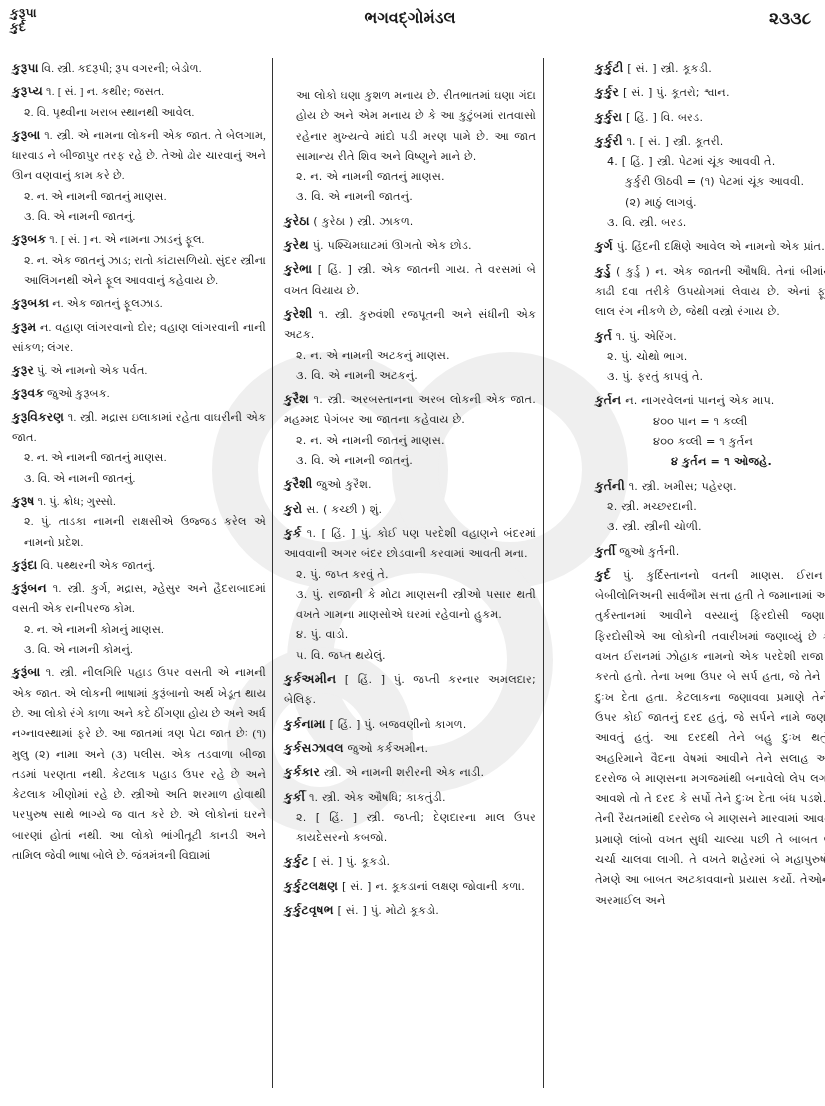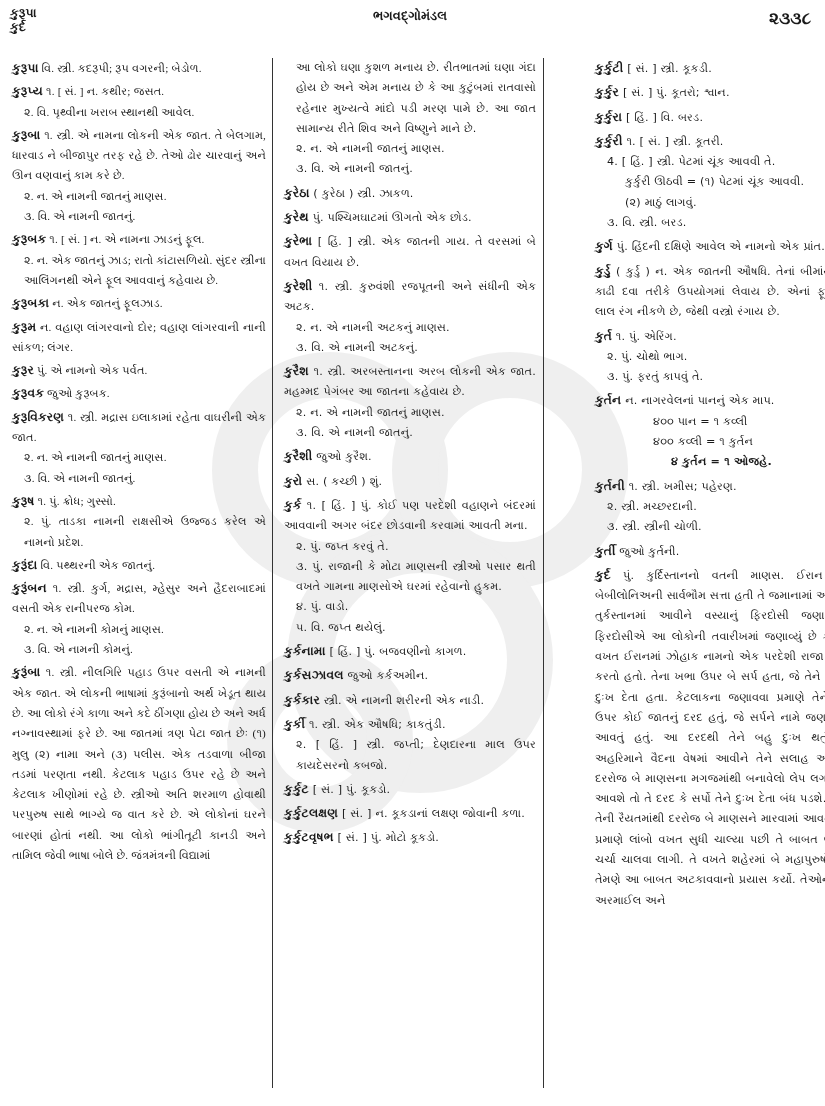--- a/index.html
+++ b/index.html
@@ -6,36 +6,36 @@
   body {
     width:825px; height:1106px; position:relative; overflow:hidden;
     font-family:"DejaVu Sans", sans-serif; color:#1a1a1a;
   }
   .watermark {
     position:absolute; left:200px; top:300px; width:440px; height:560px;
     pointer-events:none; opacity:0.09;
   }
   .header { position:absolute; left:0; top:0; width:825px; height:40px; }
   .hdr-guide { position:absolute; left:10px; top:6px; font-size:12.5px; font-weight:bold; line-height:14px; }
-  .hdr-title { position:absolute; left:0; width:820px; top:8px; text-align:center; font-size:13px; font-weight:bold; }
+  .hdr-title { position:absolute; left:0; width:820px; top:8px; text-align:center; font-size:16px; font-weight:bold; }
   .hdr-page { position:absolute; right:14px; top:8px; font-size:17px; font-weight:bold; }
   .col {
     position:absolute; top:58px; font-size:11.2px; line-height:20.3px;
     letter-spacing:0.2px;
   }
   .col-1 { left:12px; width:254px;font-family:Liberation Serif, serif; }
   .col-2 { left:284px; width:252px; }
   .col-3 { left:555px; width:262px;margin-left:40px; }
   .divider { position:absolute; top:58px; width:1px; height:1030px; background:#333; }
   .d1 { left:272px; }
   .d2 { left:543px; }
   .entry { margin:0 0 3px 0; text-align:justify; }
   .hw { font-weight:bold; font-size:12.2px; }
   .sub { padding-left:12px; text-align:justify; }
-  .cont { padding-left:12px; text-align:justify; }
+  .cont { padding-left:12px; text-align:justify;margin-top:28px; }
   .table-line { padding-left:58px; }
   .table-line.deep { padding-left:76px;font-weight:bold; }
   .example { padding-left:30px; }
 </style>
 </head>
 <body>
 
 <svg class="watermark" viewBox="0 0 440 560">
   <g fill="none" stroke="#555" stroke-width="46">
     <circle cx="130" cy="170" r="95"></circle>
@@ -139,20 +139,23 @@
       <div><span class="hw">કુરો</span> <span>સ. ( કચ્છી ) શું.</span></div>
     </div>
     <div class="entry">
       <div><span class="hw">કુર્ક</span> <span>૧. [ હિં. ] પું. કોઈ પણ પરદેશી વહાણને બંદરમાં આવવાની અગર બંદર છોડવાની કરવામાં આવતી મના.</span></div>
       <div class="sub">૨. પું. જપ્ત કરવું તે.</div>
       <div class="sub">૩. પું. રાજાની કે મોટા માણસની સ્ત્રીઓ પસાર થતી વખતે ગામના માણસોએ ઘરમાં રહેવાનો હુકમ.</div>
       <div class="sub">૪. પું. વાડો.</div>
       <div class="sub">૫. વિ. જપ્ત થયેલું.</div>
     </div>
     <div class="entry">
+      <div><span class="hw">કુર્કઅમીન</span> <span>[ હિં. ] પું. જપ્તી કરનાર અમલદાર; બેલિફ.</span></div>
+    </div>
+    <div class="entry">
       <div><span class="hw">કુર્કનામા</span> <span>[ હિં. ] પું. બજવણીનો કાગળ.</span></div>
     </div>
     <div class="entry">
       <div><span class="hw">કુર્કસઝાવલ</span> <span>જુઓ કર્કઅમીન.</span></div>
     </div>
     <div class="entry">
       <div><span class="hw">કુર્કકાર</span> <span>સ્ત્રી. એ નામની શરીરની એક નાડી.</span></div>
     </div>
     <div class="entry">
       <div><span class="hw">કુર્કી</span> <span>૧. સ્ત્રી. એક ઔષધિ; કાકતુંડી.</span></div>

